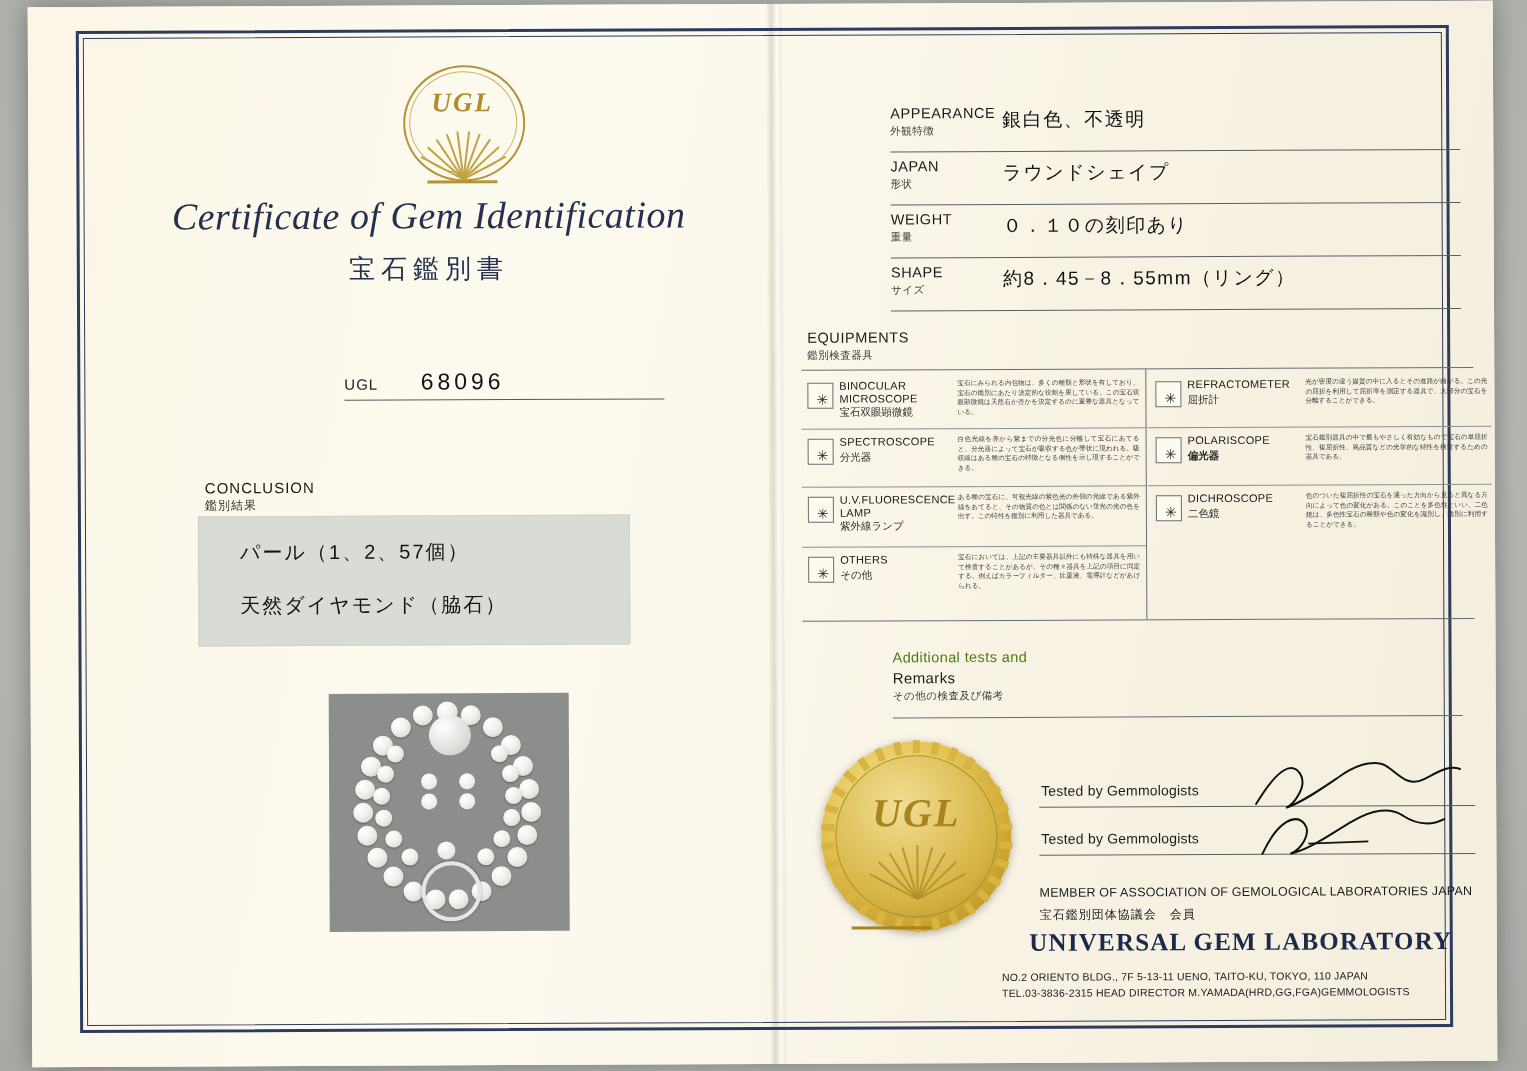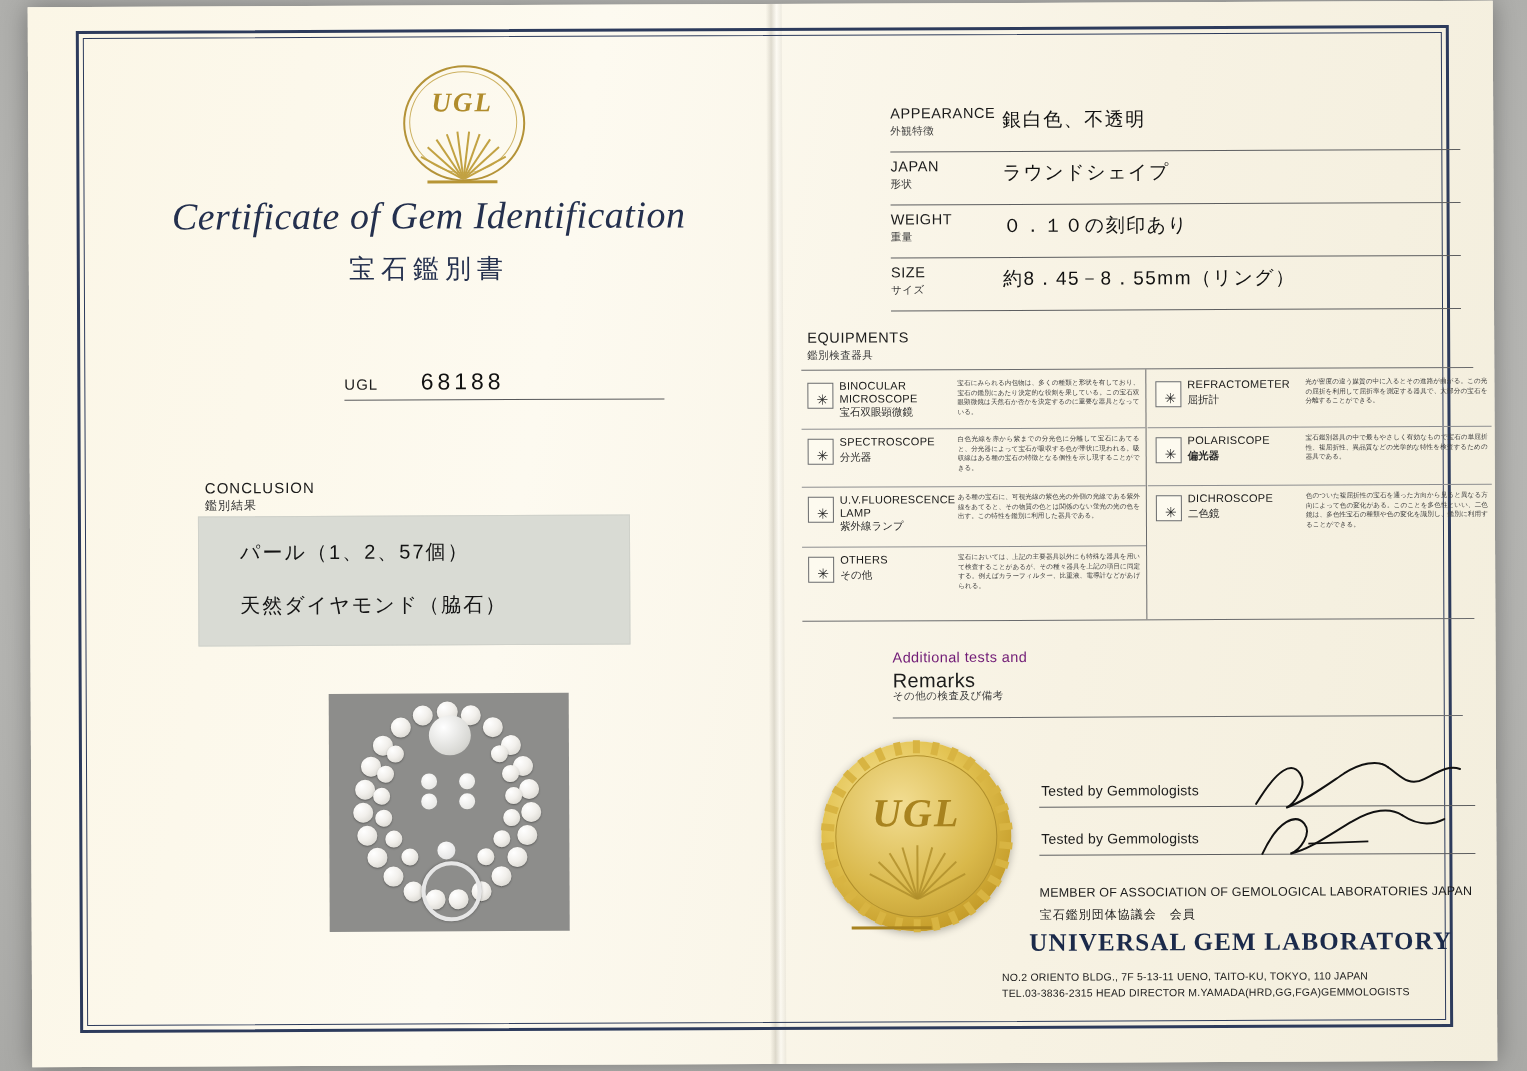--- a/index.html
+++ b/index.html
@@ -172,22 +172,22 @@
     position:absolute;left:6px;top:8px;width:16px;height:16px;
     font-size:14px;line-height:16px;text-align:center;color:#2b2b2b;
   }
   .eq .name{position:absolute;left:34px;top:1px;font-size:11px;line-height:12.5px;letter-spacing:.3px;color:#161616;width:110px;}
   .eq .namejp{position:absolute;left:34px;top:0;font-size:10.5px;color:#2b2b2b;}
   .eq .desc{
     position:absolute;left:152px;top:0;width:182px;font-size:6.6px;line-height:9.5px;color:#3c3c3c;text-align:justify;
   }
   .eq-div{position:absolute;left:0;width:344px;height:1px;background:#8d8e90;}
 
-  .addl1{position:absolute;left:100px;top:608px;font-size:14.5px;color:#701a75;letter-spacing:.4px;}
-  .addl2{position:absolute;left:100px;top:628px;font-size:20px;color:#1b1b1b;letter-spacing:.4px;}
+  .addl1{position:absolute;left:100px;top:608px;font-size:14.5px;color:#4d7c0f;letter-spacing:.4px;}
+  .addl2{position:absolute;left:100px;top:628px;font-size:15px;color:#1b1b1b;letter-spacing:.4px;}
   .addl-jp{position:absolute;left:100px;top:648px;font-size:10.5px;color:#3a3a3a;letter-spacing:.5px;}
   .addl-line{position:absolute;left:100px;top:676px;width:570px;height:1px;background:#6a6b6d;}
 
   
   .seal{
     position:absolute;left:28px;top:700px;width:190px;height:190px;
   }
   .seal .disc{
     position:absolute;inset:0;border-radius:50%;
     background:radial-gradient(circle at 38% 32%,#f6e49a 0%,#e3c352 42%,#c79f2c 75%,#a8811d 100%);
@@ -258,21 +258,21 @@
             <div class="ray" style="transform:rotate(62deg)"></div>
           </div>
           <div class="base"></div>
         </div>
 
         <div class="cert-title">Certificate of Gem Identification</div>
         <div class="cert-title-jp">宝石鑑別書</div>
 
         <div class="ugl-num-row">
           <span class="lbl">UGL</span>
-          <span class="val">68188</span>
+          <span class="val">68096</span>
         </div>
 
         <div class="concl-lbl">CONCLUSION</div>
         <div class="concl-lbl-jp">鑑別結果</div>
         <div class="concl-box"></div>
         <div class="concl-line1">パール（1、2、57個）</div>
         <div class="concl-line2">天然ダイヤモンド（脇石）</div>
 
         <div class="photo-box">
 
@@ -337,21 +337,21 @@
             <span class="en">JAPAN</span>
             <span class="jp">形状</span>
             <span class="val">ラウンドシェイプ</span>
           </div>
           <div class="prop-row">
             <span class="en">WEIGHT</span>
             <span class="jp">重量</span>
             <span class="val">０．１０の刻印あり</span>
           </div>
           <div class="prop-row">
-            <span class="en">SIZE</span>
+            <span class="en">SHAPE</span>
             <span class="jp">サイズ</span>
             <span class="val">約8．45－8．55mm（リング）</span>
           </div>
         </div>
 
         <div class="equip-title">EQUIPMENTS</div>
         <div class="equip-title-jp">鑑別検査器具</div>
 
         <div class="equip-grid">
           <div class="eq-col-div"></div>

